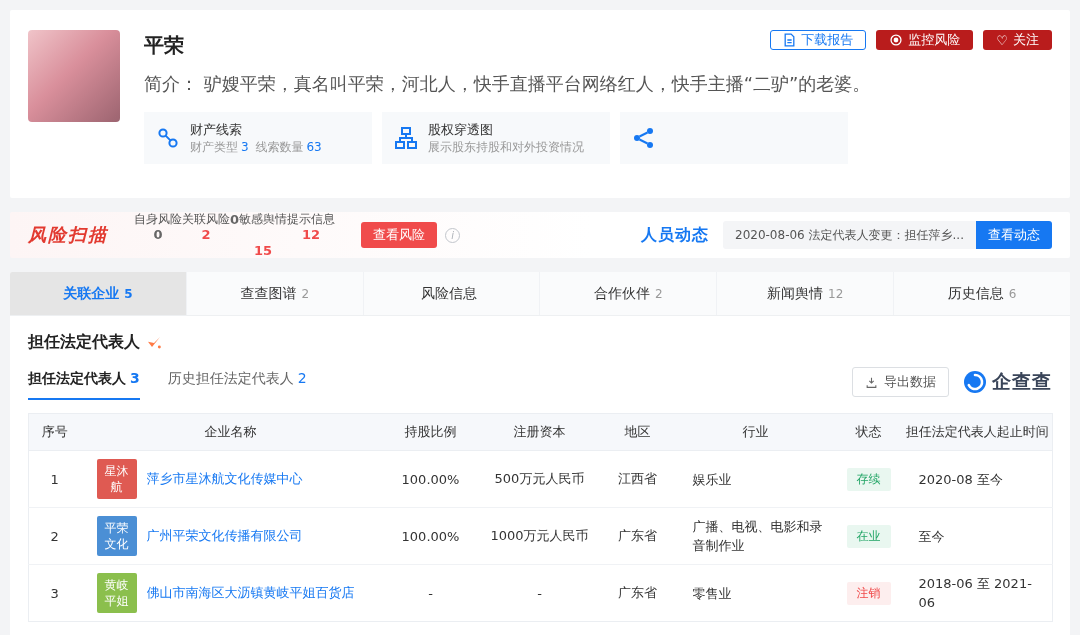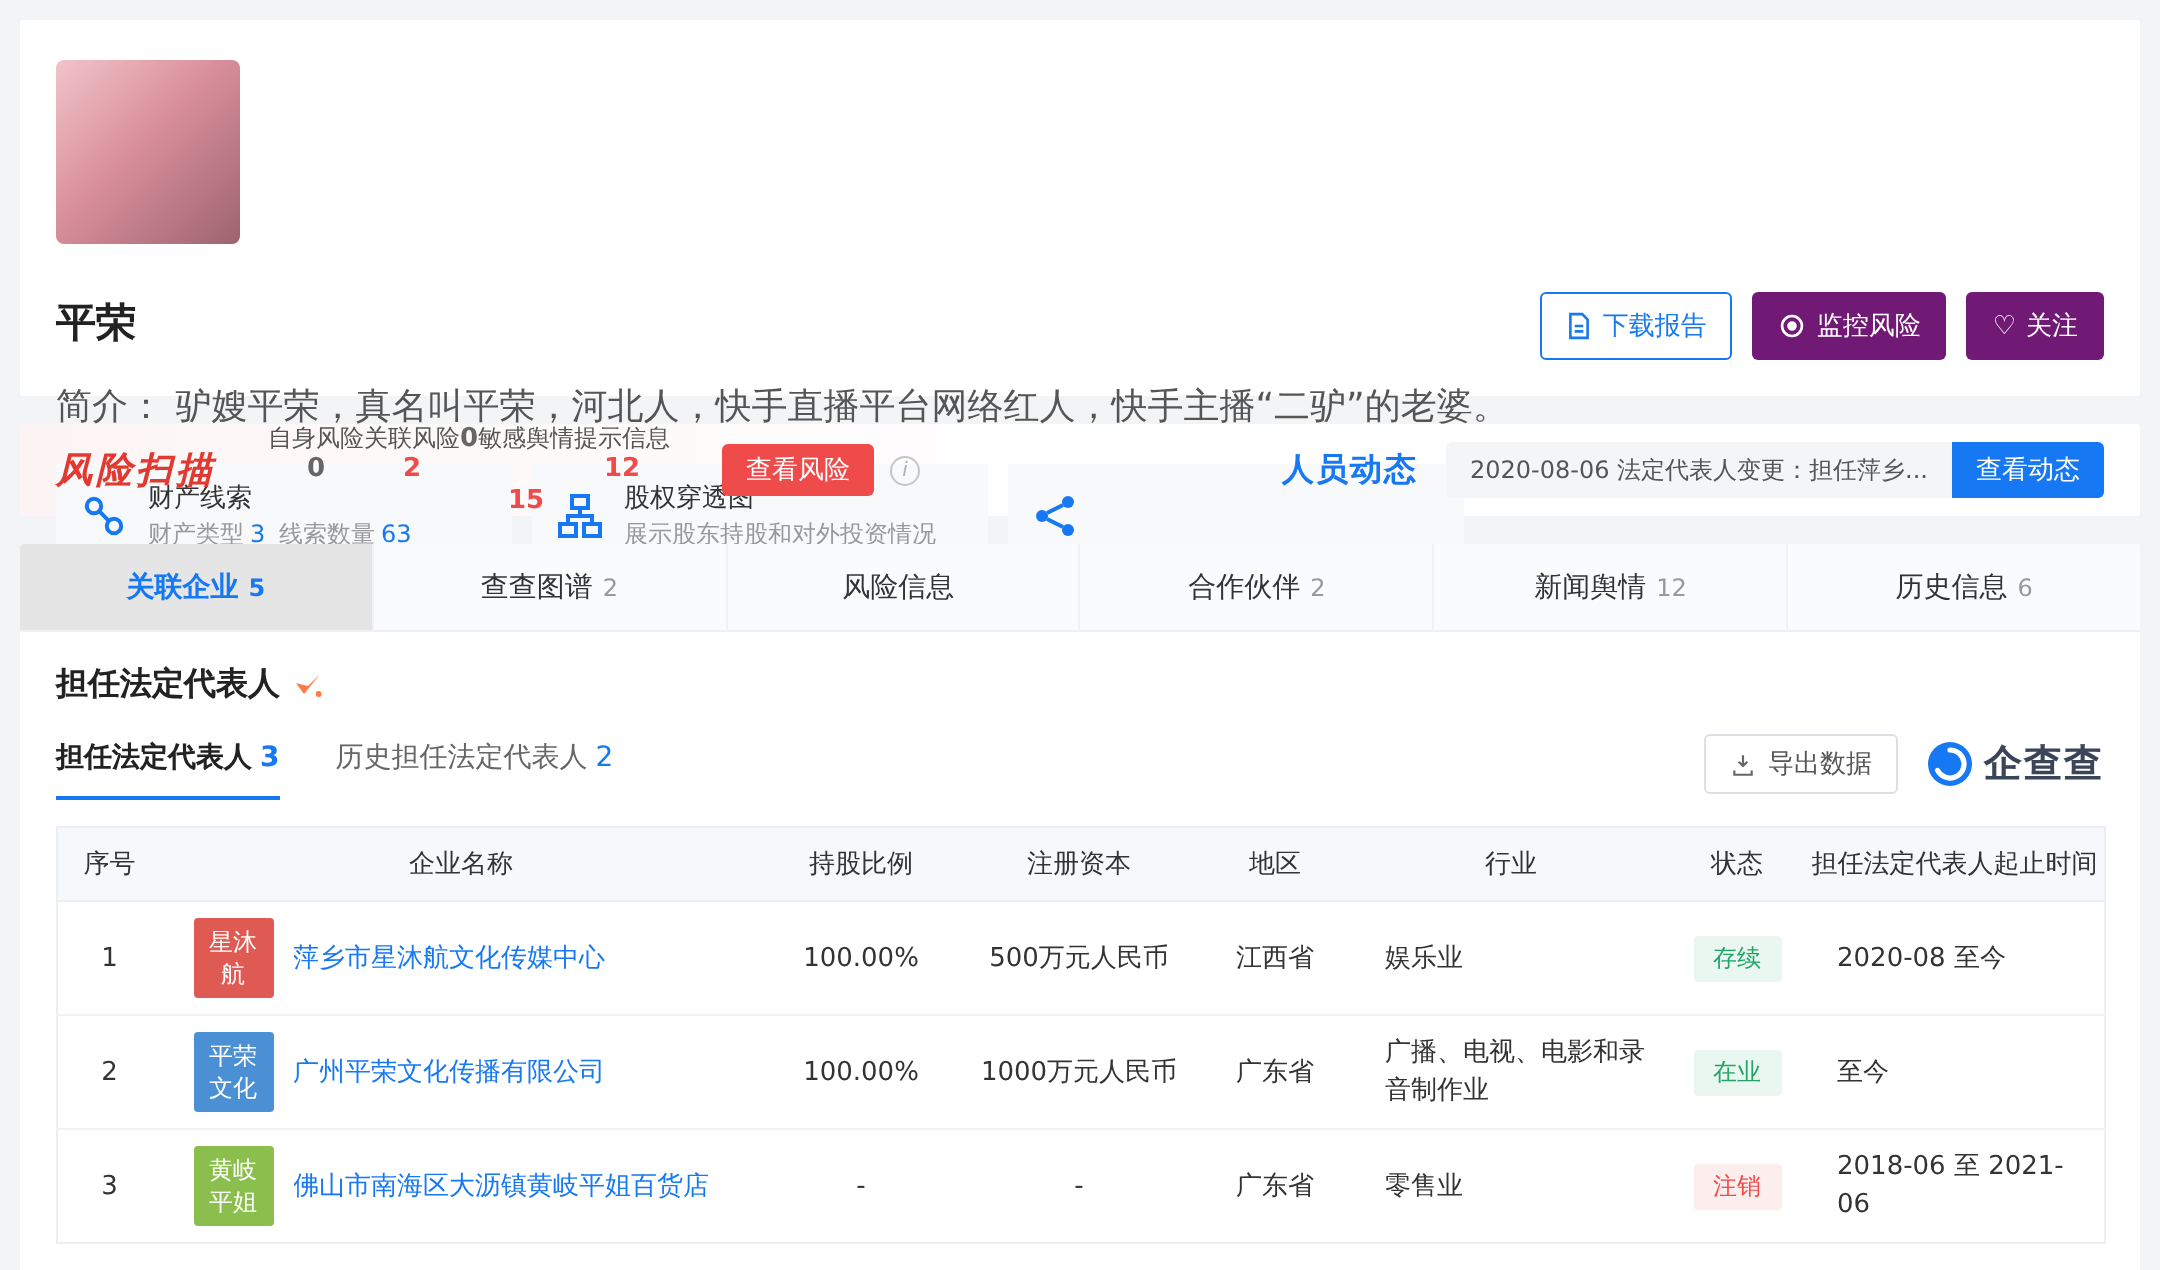--- a/index.html
+++ b/index.html
@@ -5,33 +5,33 @@
   * { margin:0; padding:0; box-sizing:border-box; }
   html,body { width:1080px; height:635px; }
   body {
     background:#f3f4f6;
     font-family:"DejaVu Sans","Liberation Sans",sans-serif;
     font-size:13px; color:#333; overflow:hidden; position:relative;
   }
   .card { background:#fff; margin:0 10px; border-radius:2px; }
 
   
-  .header-card { margin-top:10px; padding:20px 18px 18px 18px; display:flex; gap:24px; height:188px;flex-direction:column; }
+  .header-card { margin-top:10px; padding:20px 18px 18px 18px; display:flex; gap:24px; height:188px; }
   .avatar {
     width:92px; height:92px; border-radius:4px; flex:0 0 92px;
     background:linear-gradient(135deg,#f0c4c9 0%,#d98f9b 45%,#9c6470 100%);
   }
   .header-main { flex:1; min-width:0; }
   .header-top { display:flex; align-items:flex-start; }
   .person-name { font-size:20px; font-weight:bold; color:#222; line-height:30px; }
   .header-actions { margin-left:auto; display:flex; gap:10px; }
-  .btn { display:inline-flex; align-items:center; gap:5px; height:34px; padding:0 12px;
+  .btn { display:inline-flex; align-items:center; gap:5px; height:20px; padding:0 12px;
          border-radius:3px; font-size:13px; cursor:pointer; border:1px solid transparent; }
   .btn-outline { background:#fff; border-color:#1678f2; color:#1678f2; }
-  .btn-blue { background:#701a75; color:#fff; }
+  .btn-blue { background:#b91c1c; color:#fff; }
   .intro { margin-top:14px; color:#555; font-size:18px; line-height:20px; }
   .feature-cards { display:flex; gap:10px; margin-top:18px; }
   .feature-card { width:228px; height:52px; background:#f7f9fb; display:flex; align-items:center;
                   gap:10px; padding:0 12px; cursor:pointer; }
   .fc-text { min-width:0; }
   .fc-title { font-size:13px; color:#333; line-height:18px; }
   .fc-desc { font-size:12px; color:#999; line-height:17px; white-space:nowrap; }
   .fc-desc .num { color:#1678f2; margin:0 3px; }
 
   

